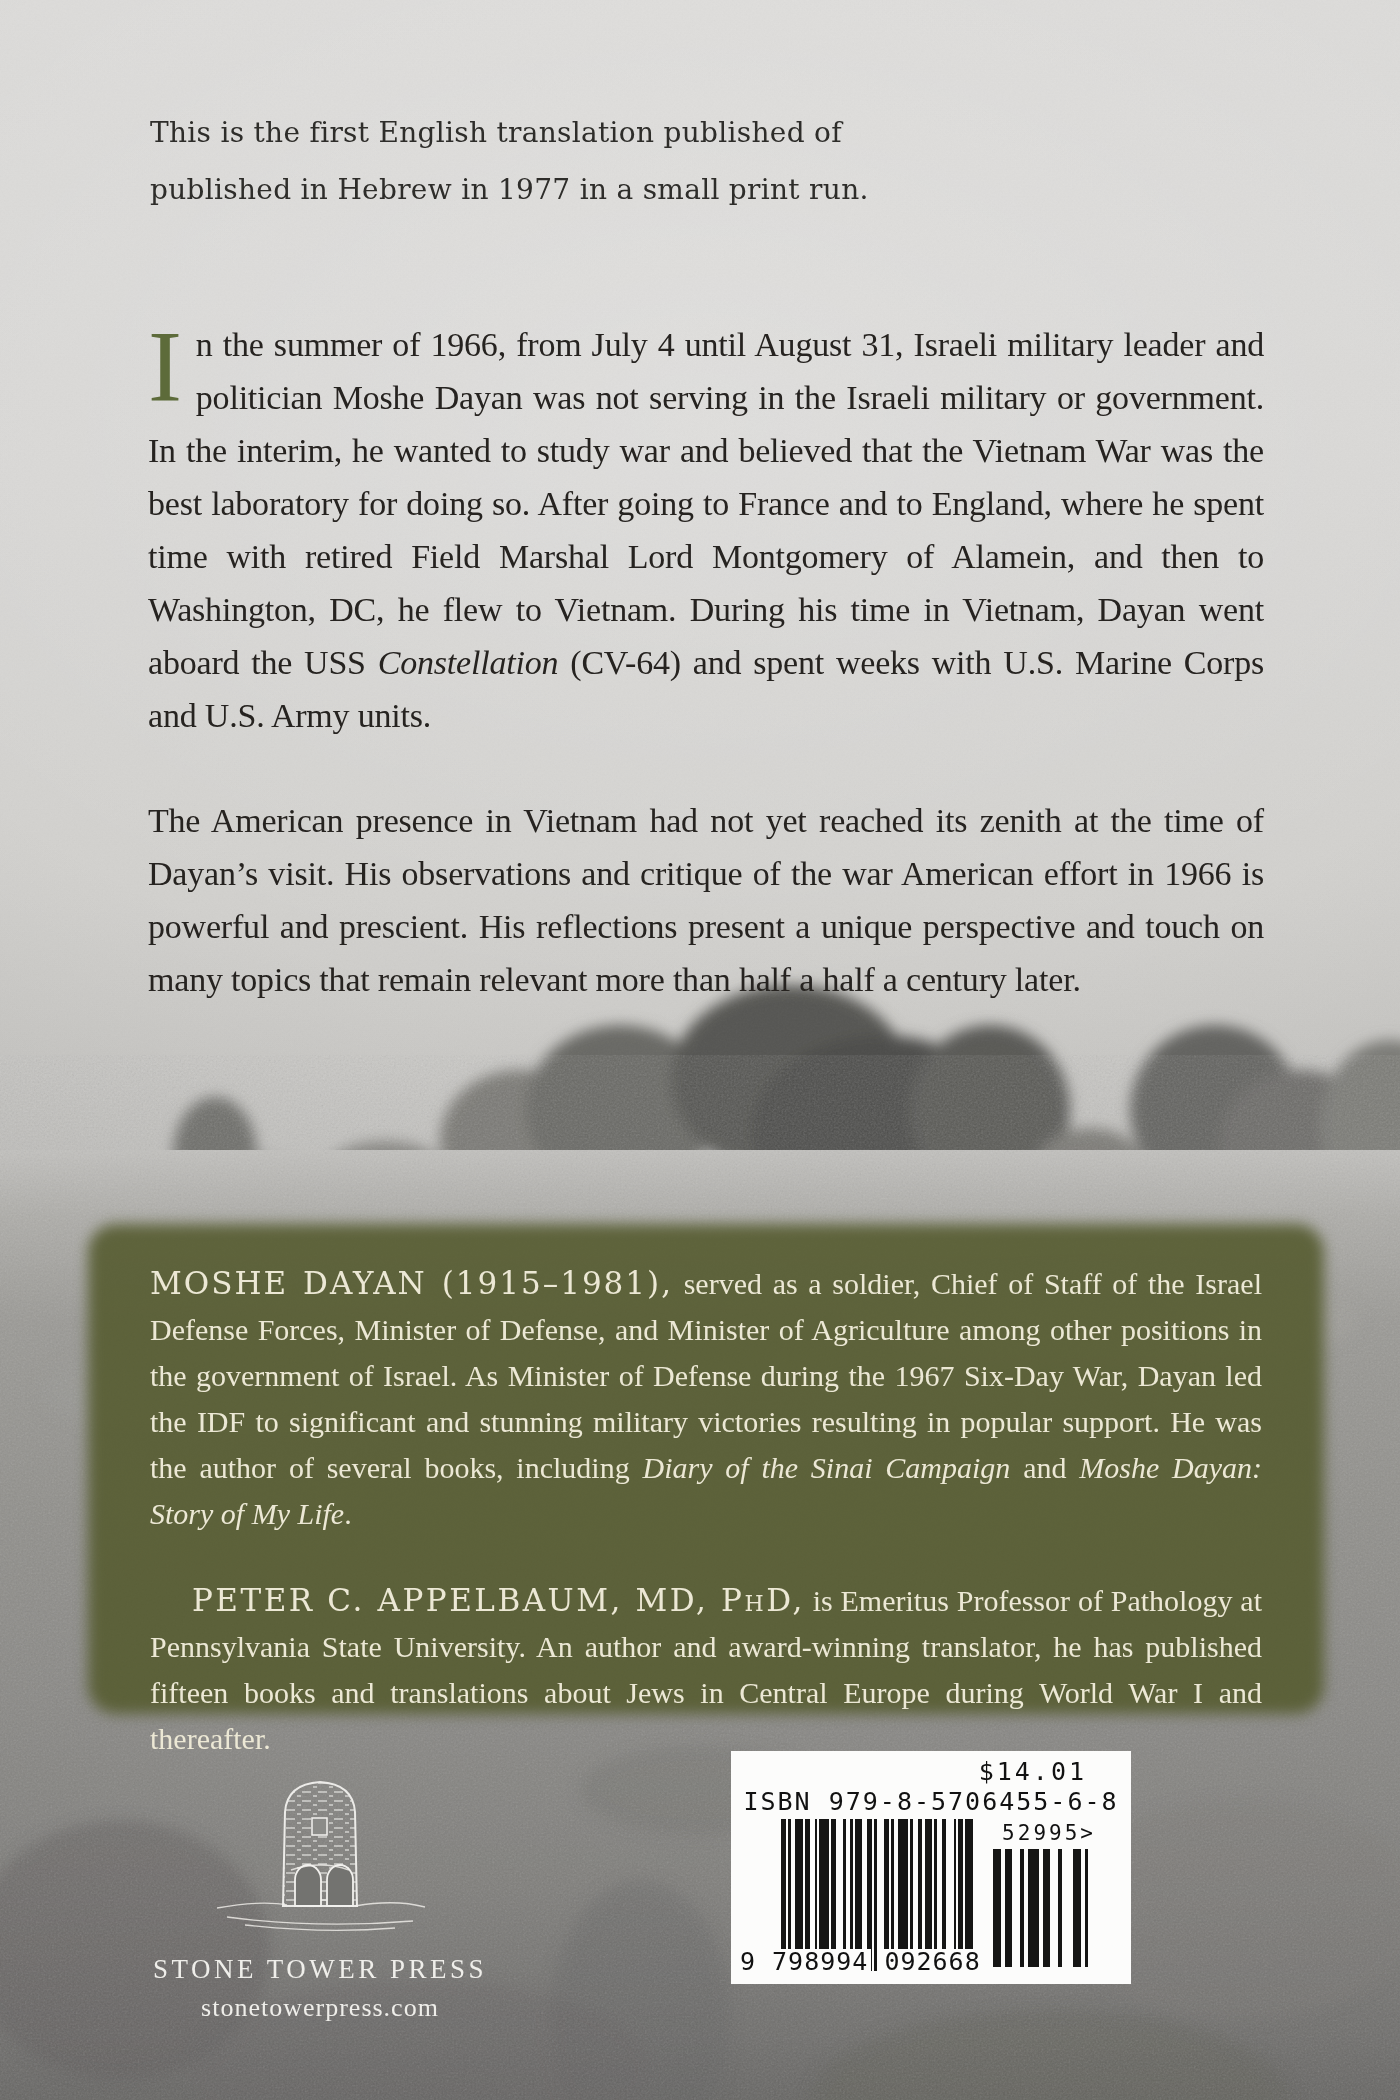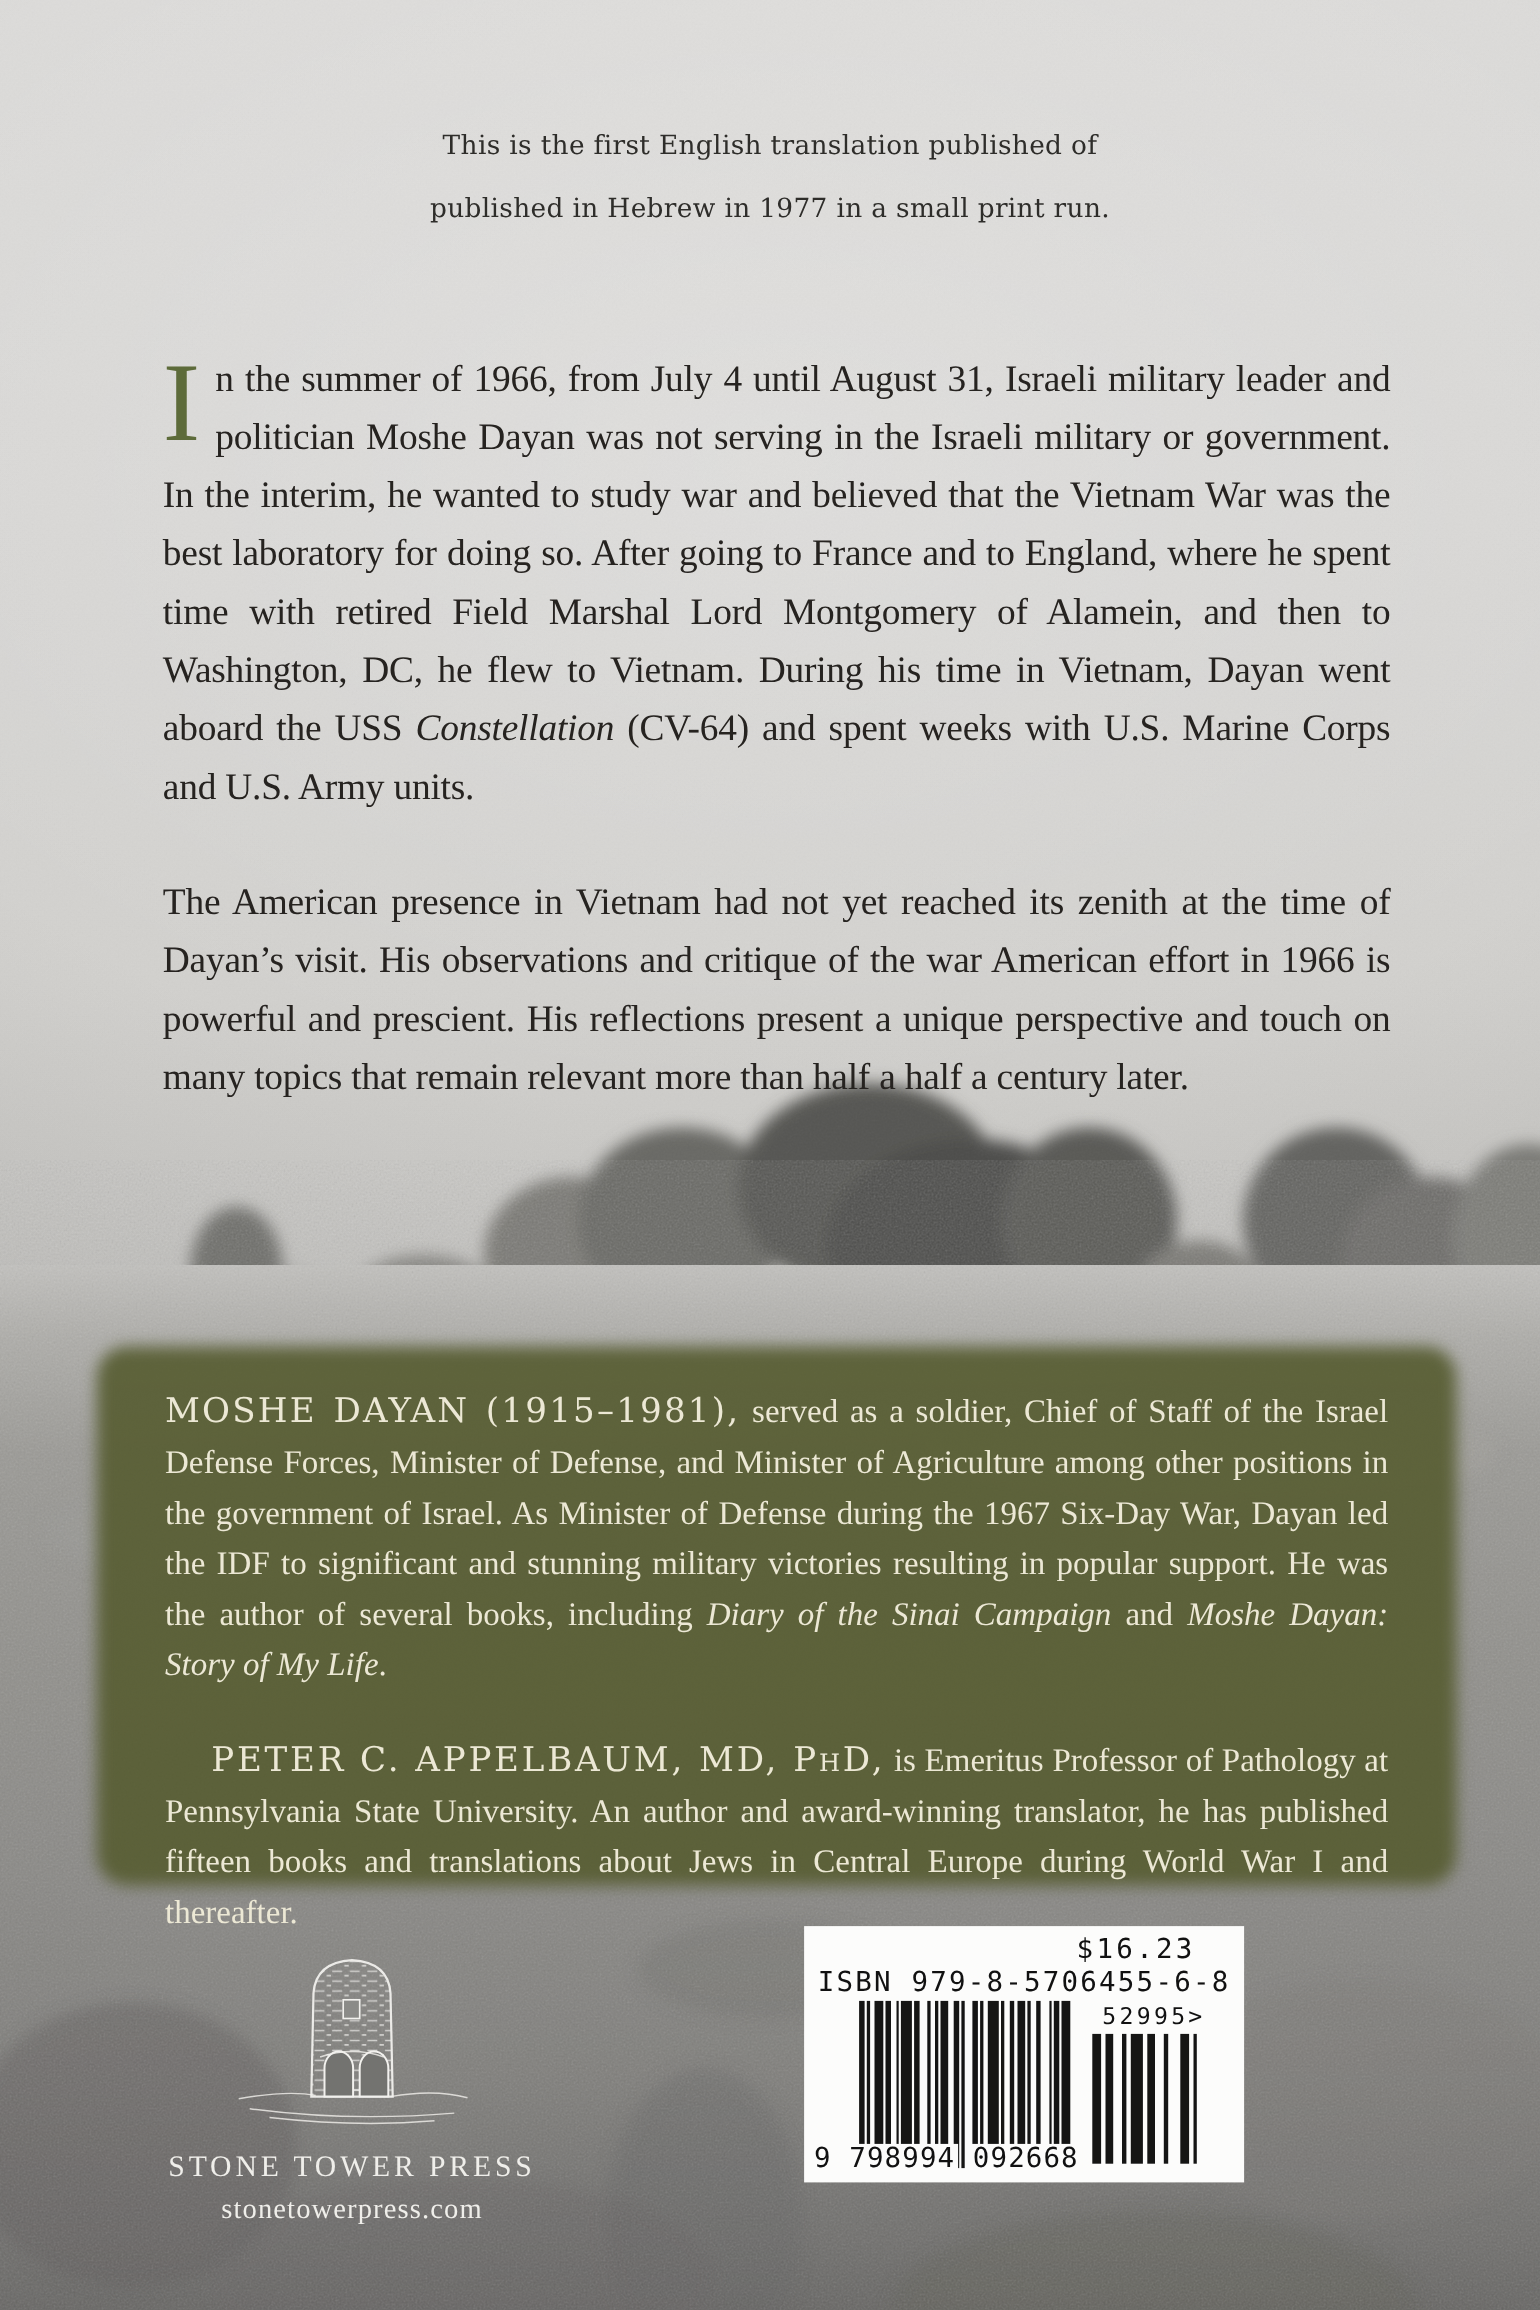--- a/index.html
+++ b/index.html
@@ -17,21 +17,21 @@
   .treeline{position:absolute;left:0;top:960px;width:1400px;height:300px;}
   .grass{position:absolute;left:0;top:1150px;width:100%;height:950px;
     background:linear-gradient(180deg,#c2c1be 0%,#aeada9 7%,#9b9a96 18%,#91908c 38%,#8a8986 58%,#7f7e7b 78%,#6f6e6c 94%,#676664 100%);}
   .grass-patches{position:absolute;left:0;top:1150px;width:1400px;height:950px;}
   .noise{position:absolute;left:0;top:0;width:1400px;height:2100px;pointer-events:none;}
 
   
   .tagline{
     position:absolute;left:150px;top:104px;width:1100px;
     font-family:"DejaVu Serif", serif;
-    font-size:24px;line-height:57px;color:#2e2d2a;text-align:center;
+    font-size:28px;line-height:57px;color:#2e2d2a;text-align:left;
     letter-spacing:.3px;
   }
   .tagline .it{font-style:italic;}
 
   
   .synopsis{position:absolute;left:148px;top:318px;width:1116px;
     color:#262320;font-size:34px;line-height:53px;text-align:justify;letter-spacing:-.2px;}
   .synopsis p{margin:0 0 52px 0;}
   .dropcap{
     float:left;font-size:102px;line-height:86px;padding:6px 14px 0 0;
@@ -190,21 +190,21 @@
       <path d="M90 136 v-26 a13 15 0 0 1 26 0 v26 Z" fill="#737370" stroke="#f2f1ee" stroke-width="1.8"></path>
       <path d="M122 136 v-26 a13 15 0 0 1 26 0 v26 Z" fill="#737370" stroke="#f2f1ee" stroke-width="1.8"></path>
 
       <path d="M86 100 q30 -10 58 0" fill="none" stroke="#f2f1ee" stroke-width="1.5" opacity="0.8"></path>
     </svg>
     <div class="pub-name">STONE TOWER PRESS</div>
     <div class="pub-site">stonetowerpress.com</div>
   </div>
 
   <div class="barcode">
-    <div class="bc-price">$16.23</div>
+    <div class="bc-price">$14.01</div>
     <div class="bc-isbn">ISBN 979-8-5706455-6-8</div>
     <div class="bc-body">
       <div class="bars bc-main">
           <i style="width: 4.8px;"></i>
           <i class="gap" style="width: 2.4px;"></i>
           <i style="width: 2.4px;"></i>
           <i class="gap" style="width: 4.8px;"></i>
           <i style="width: 7.2px;"></i>
           <i class="gap" style="width: 2.4px;"></i>
           <i style="width: 4.8px;"></i>

